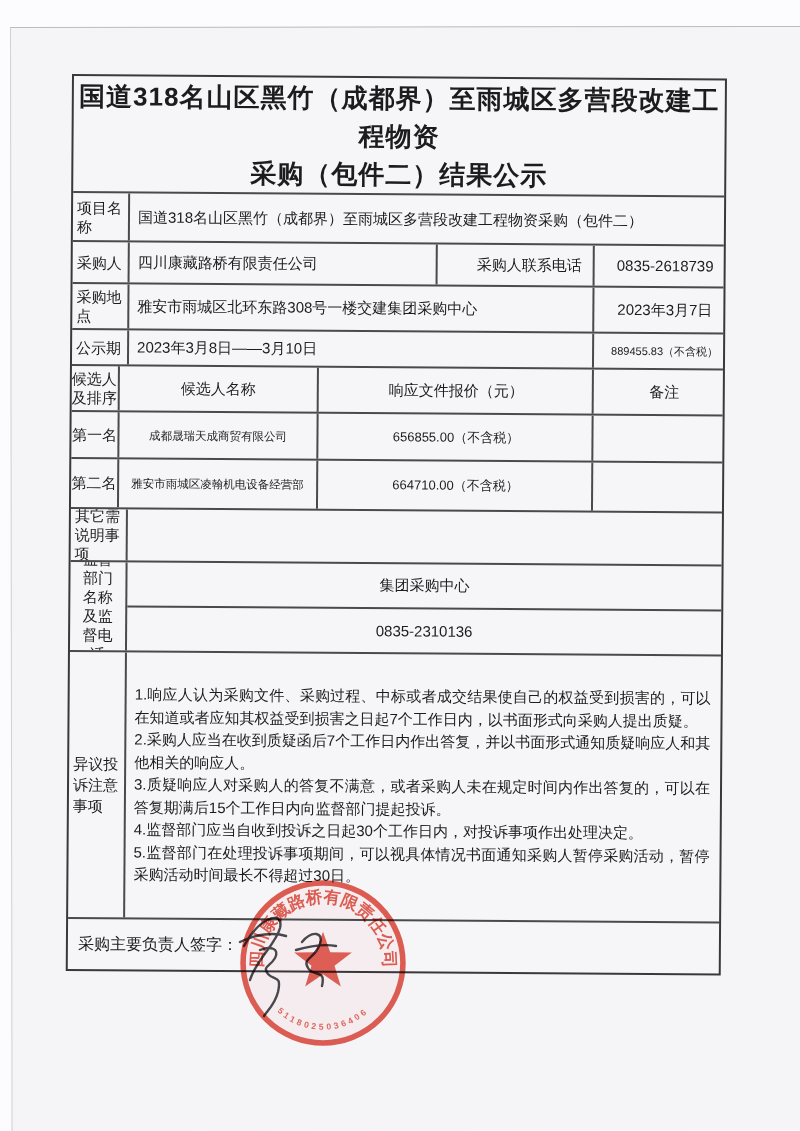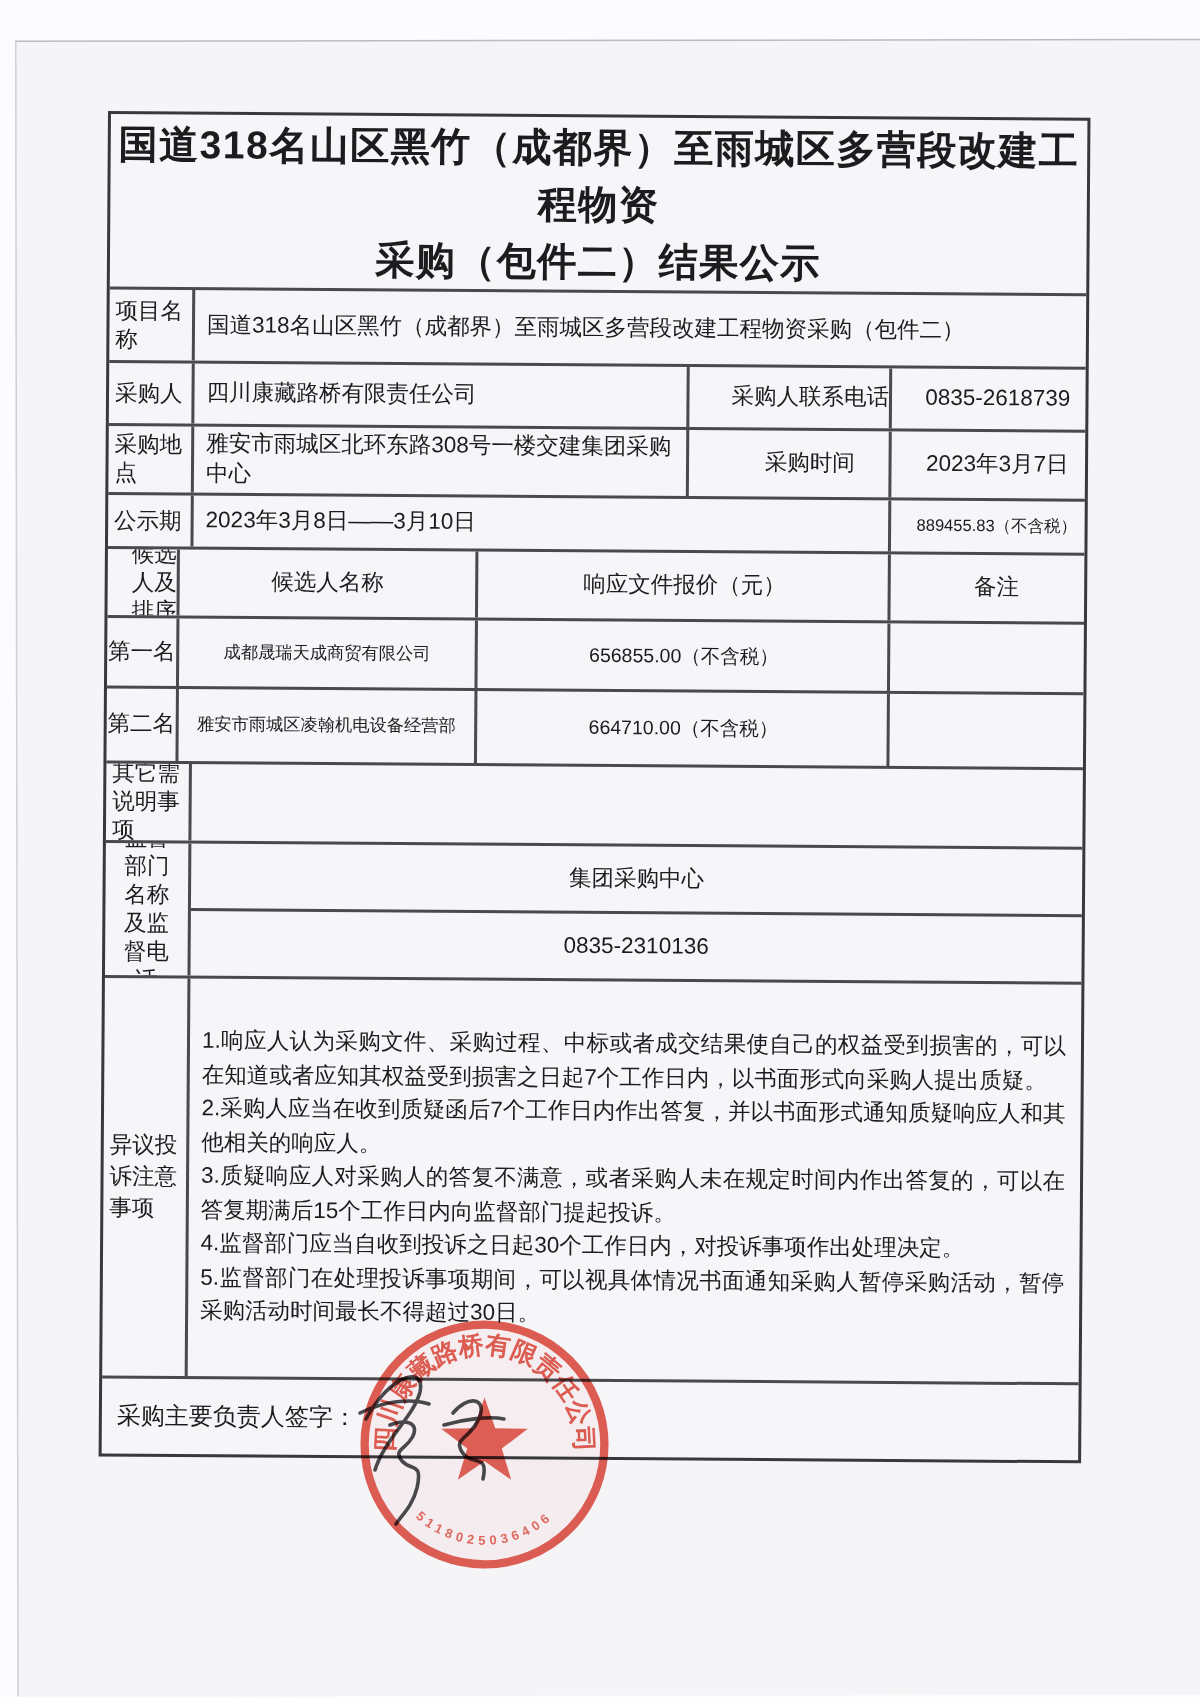--- a/index.html
+++ b/index.html
@@ -29,21 +29,21 @@
     transform:rotate(0.4deg);
     transform-origin:0 0;
     font-size:15px;
   }
   .row{display:flex;border-bottom:2px solid var(--line);}
   .row:last-child{border-bottom:none;}
   .cell{display:flex;align-items:center;overflow:hidden;line-height:20px;}
   .cell+.cell{border-left:2px solid var(--line);}
   .c-label{width:55px;padding:2px 2px 2px 4px;line-height:19px;}
   .c-val{flex:1;padding:2px 6px 2px 8px;}
-  .c-key{width:135px;justify-content:center;text-align:center;padding-left:28px;}
+  .c-key{width:157px;justify-content:center;text-align:center;padding-left:28px;}
   .c-last{width:131px;justify-content:center;text-align:center;padding-left:12px;}
   .c-rank{width:46px;justify-content:center;}
   .c-name{width:199px;justify-content:center;text-align:center;font-size:11.5px;line-height:14px;padding:2px 1px;}
   .c-center{justify-content:center;text-align:center;}
   .title-row{height:117px;align-items:center;justify-content:center;}
   .title-cell{width:100%;display:flex;flex-direction:column;justify-content:center;align-items:center;height:100%;
     font-size:26px;font-weight:bold;line-height:38px;letter-spacing:1px;text-align:center;}
   .h-r1{height:49px;} .h-r2{height:42px;} .h-r3{height:46px;} .h-r4{height:36px;}
   .h-r5{height:46px;} .h-r6{height:47px;} .h-r7{height:50px;} .h-r8{height:53px;}
   .h-sup{height:90px;} .h-obj{height:267px;} .h-sig{height:50px;}
@@ -84,32 +84,31 @@
   <div class="row h-r2">
     <div class="cell c-label">采购人</div>
     <div class="cell c-val">四川康藏路桥有限责任公司</div>
     <div class="cell c-key">采购人联系电话</div>
     <div class="cell c-last">0835-2618739</div>
   </div>
 
   <div class="row h-r3">
     <div class="cell c-label">采购地点</div>
     <div class="cell c-val">雅安市雨城区北环东路308号一楼交建集团采购中心</div>
-    <div class="cell c-key">采购时间</div>
     <div class="cell c-last">2023年3月7日</div>
   </div>
 
   <div class="row h-r4">
     <div class="cell c-label">公示期</div>
     <div class="cell c-val">2023年3月8日——3月10日</div>
     <div class="cell c-last" style="font-size:11px">889455.83（不含税）</div>
   </div>
 
   <div class="row h-r5">
-    <div class="cell c-rank" style="justify-content:flex-start;text-align:right;padding-left:12px;line-height:19px;">候选人及排序</div>
+    <div class="cell c-rank" style="justify-content:flex-start;text-align:left;padding-left:0;line-height:19px;">候选人及排序</div>
     <div class="cell c-name" style="font-size:15px;">候选人名称</div>
     <div class="cell c-val c-center">响应文件报价（元）</div>
     <div class="cell c-last">备注</div>
   </div>
 
   <div class="row h-r6">
     <div class="cell c-rank">第一名</div>
     <div class="cell c-name">成都晟瑞天成商贸有限公司</div>
     <div class="cell c-val c-center" style="font-size:13px">656855.00（不含税）</div>
     <div class="cell c-last"></div>

